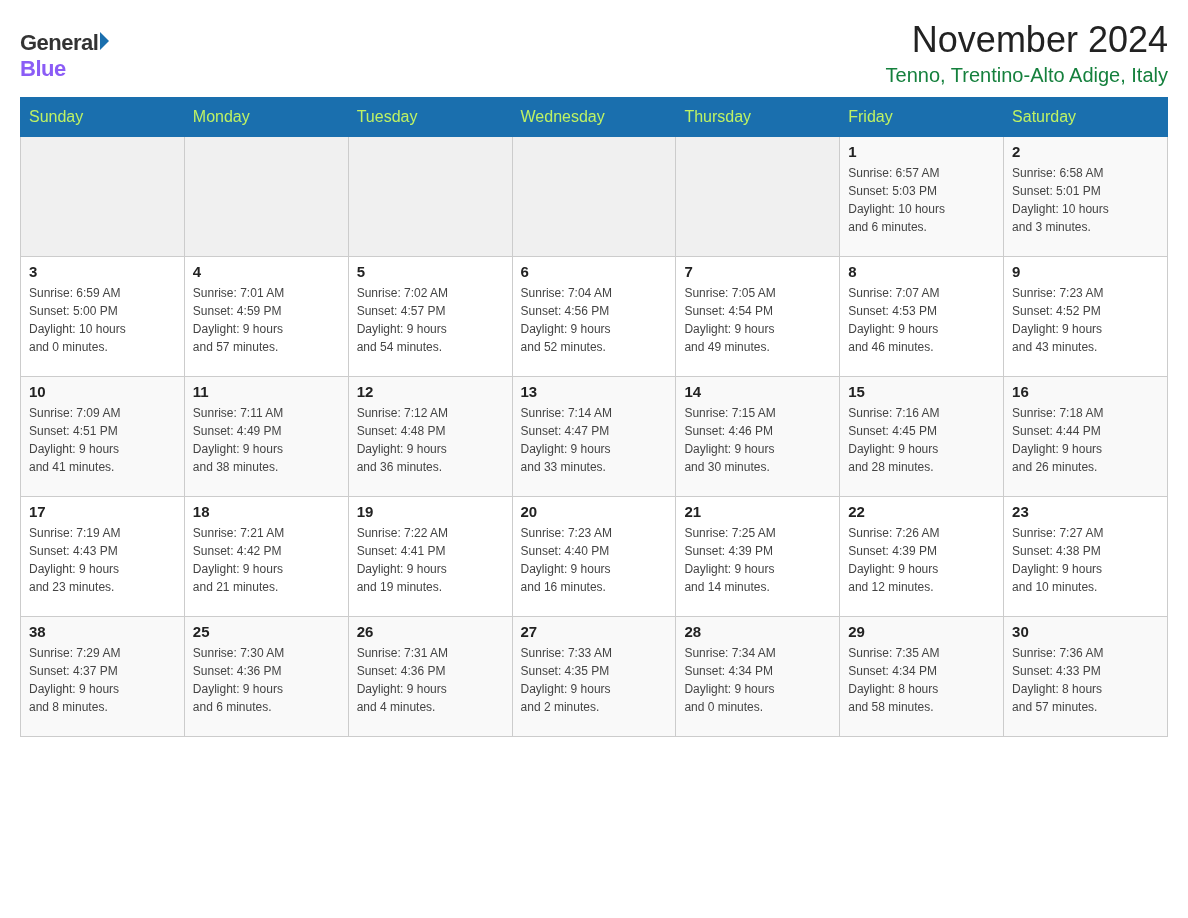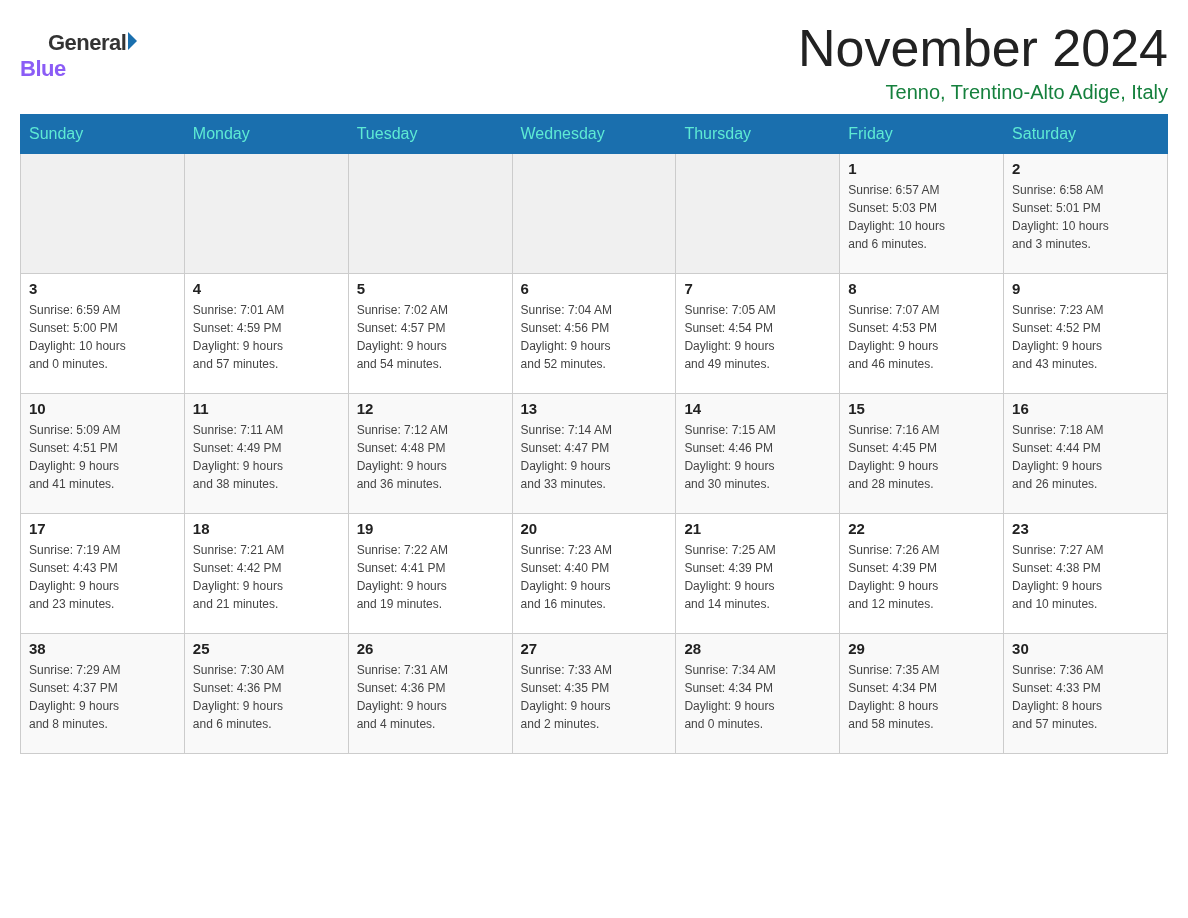--- a/index.html
+++ b/index.html
@@ -42,38 +42,38 @@
       border-top: 9px solid transparent;
       border-bottom: 9px solid transparent;
       margin-left: 2px;
       vertical-align: middle;
       margin-top: -4px;
     }
     .title-block {
       text-align: right;
     }
     .month-title {
-      font-size: 52px;
+      font-size: 36px;
       font-weight: 300;
       color: #222;
       line-height: 1.1;
     }
     .location {
       font-size: 20px;
       color: #15803d;
       margin-top: 4px;
     }
     .calendar {
       width: 100%;
       border-collapse: collapse;
       margin-top: 10px;
     }
     .calendar th {
       background-color: #1a6fae;
-      color: #5eead4;
+      color: #bef264;
       padding: 10px 8px;
       font-size: 16px;
       font-weight: normal;
       text-align: left;
       border: 1px solid #1a6fae;
     }
     .calendar td {
       border: 1px solid #ccc;
       vertical-align: top;
       padding: 6px 8px;
@@ -100,21 +100,21 @@
     }
     .empty-cell {
       background: #f0f0f0 !important;
     }
   </style>
 </head>
 <body>
 
 <div class="header">
   <div class="logo">
-    <div style="display:flex;align-items:center;margin-left:28px;">
+    <div style="display:flex;align-items:center;">
       <span class="logo-general">General</span>
       <span class="logo-arrow"></span>
     </div>
     <span class="logo-blue">Blue</span>
   </div>
   <div class="title-block">
     <div class="month-title">November 2024</div>
     <div class="location">Tenno, Trentino-Alto Adige, Italy</div>
   </div>
 </div>
@@ -200,21 +200,21 @@
           <div class="day-number">9</div>
           <div class="day-info" style="white-space: pre-line;">Sunrise: 7:23 AM
 Sunset: 4:52 PM
 Daylight: 9 hours
 and 43 minutes.</div>
         </td>
       </tr>
       <tr>
         <td>
           <div class="day-number">10</div>
-          <div class="day-info" style="white-space: pre-line;">Sunrise: 5:09 AM
+          <div class="day-info" style="white-space: pre-line;">Sunrise: 7:09 AM
 Sunset: 4:51 PM
 Daylight: 9 hours
 and 41 minutes.</div>
         </td>
         <td>
           <div class="day-number">11</div>
           <div class="day-info" style="white-space: pre-line;">Sunrise: 7:11 AM
 Sunset: 4:49 PM
 Daylight: 9 hours
 and 38 minutes.</div>

